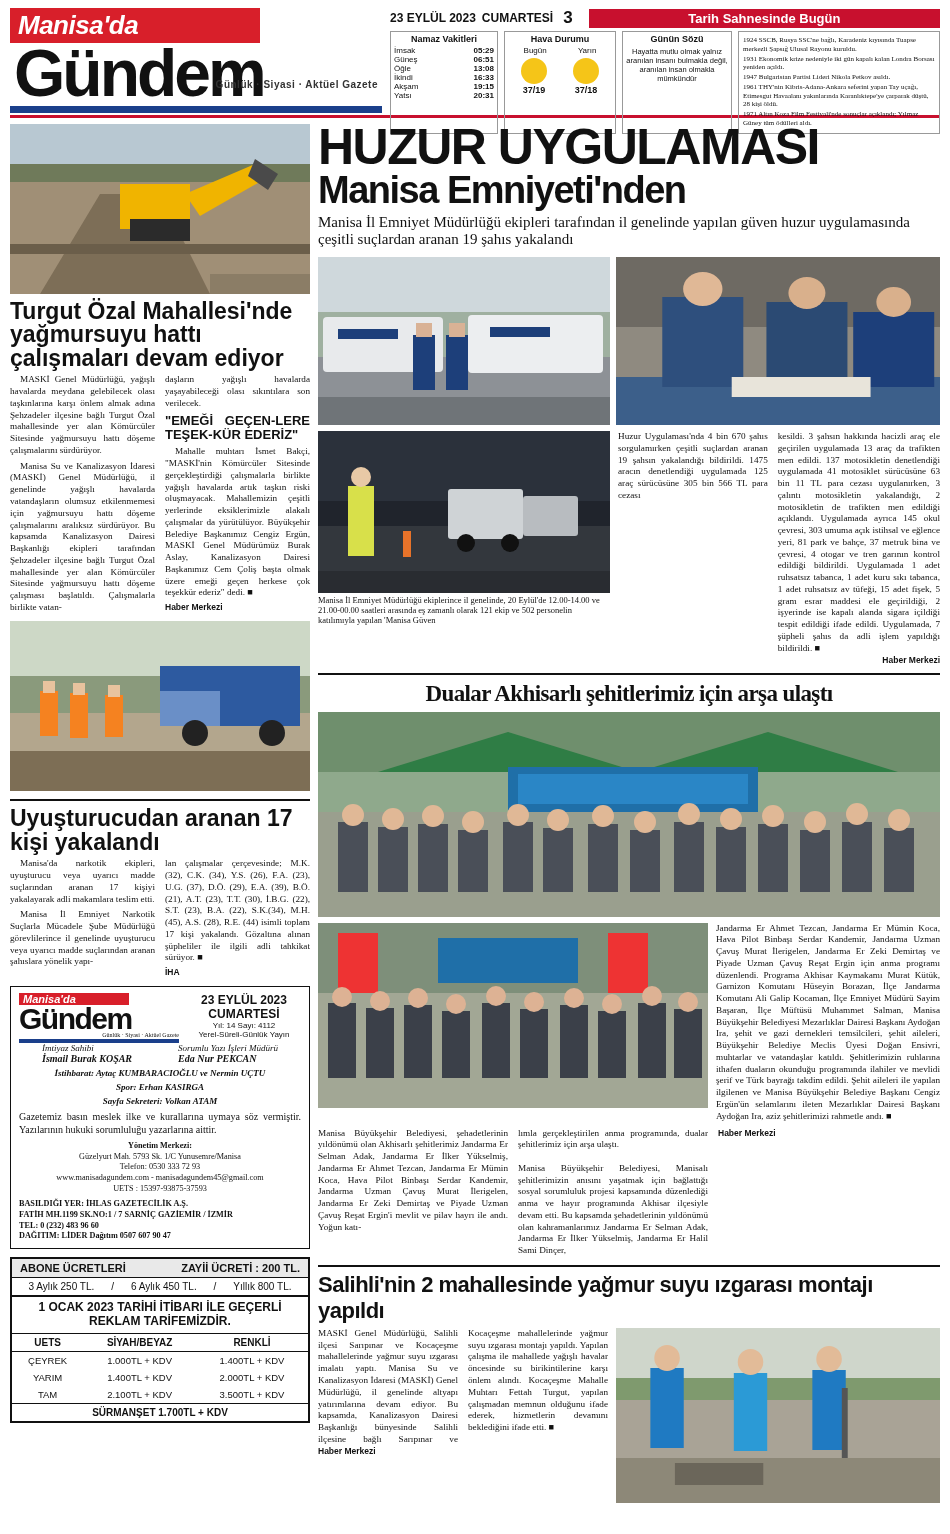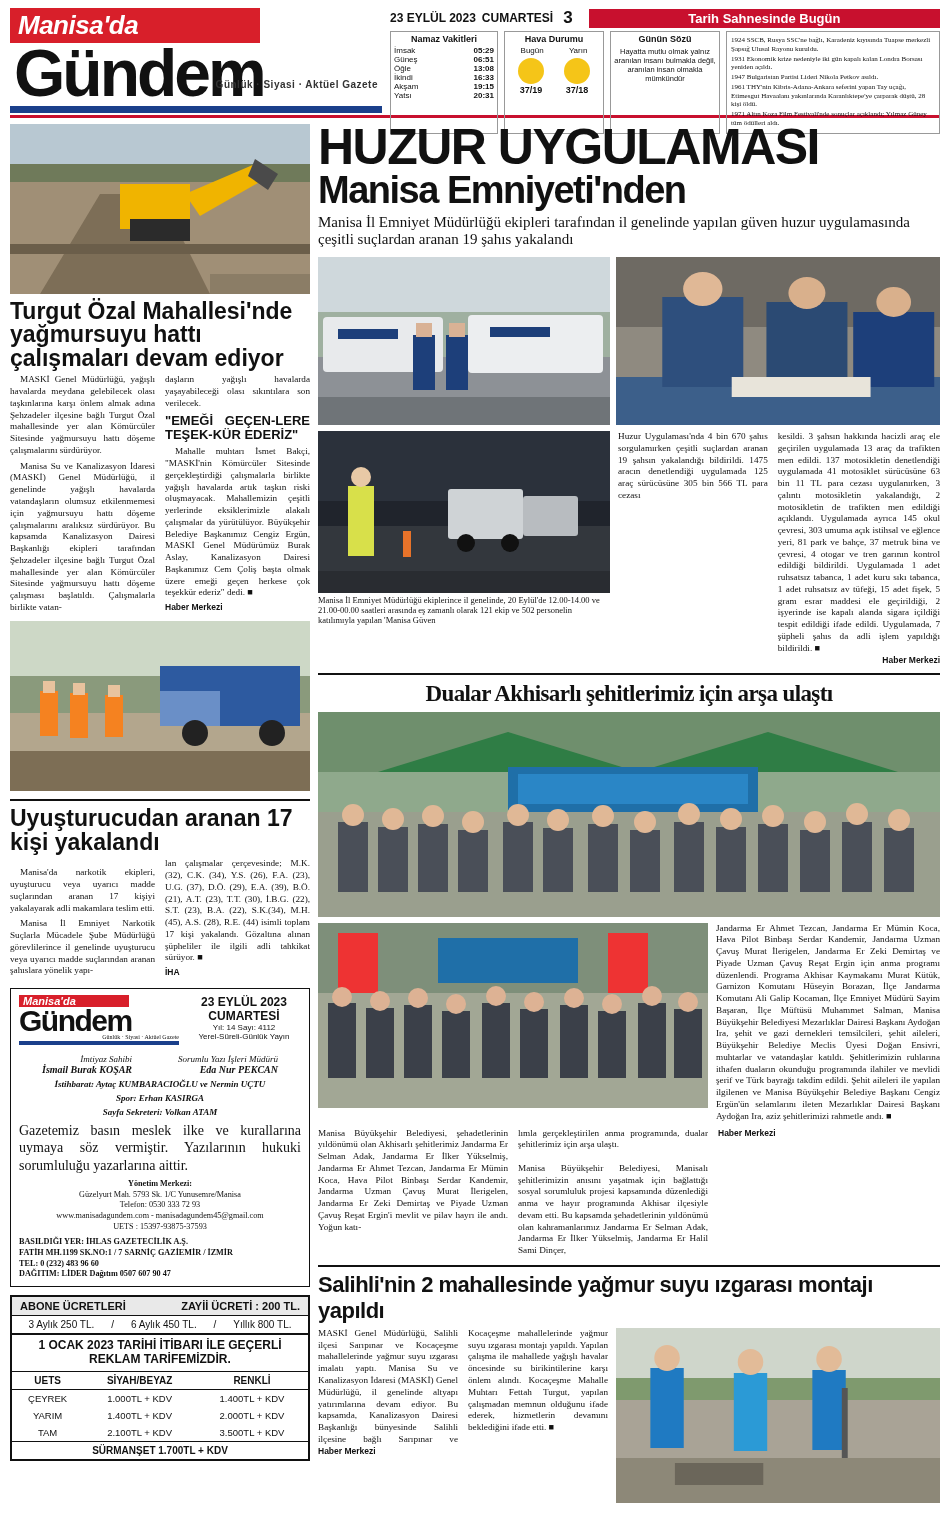--- a/index.html
+++ b/index.html
@@ -31,21 +31,21 @@
   .mast-pageno { font-family:"Liberation Sans", sans-serif; font-size:17px; font-weight:bold; margin-left:4px;}
   .mast-tarih-title { flex:1; background:#c8102e; color:#ffffff; text-align:center;
      font-family:"Liberation Sans", sans-serif; font-weight:bold; font-size:13px; padding:2px 0; margin-left:10px;}
   .mast-boxes { display:flex; gap:6px; margin-top:3px; flex:1; }
   .box { border:1px solid #999; font-family:"Liberation Sans", sans-serif; font-size:8px; padding:2px 3px; }
   .box h4 { margin:0 0 2px 0; font-size:9px; text-align:center; font-weight:bold; }
   .namaz { width:108px; }
   .namaz table { width:100%; border-collapse:collapse; font-size:8px; }
   .namaz td { padding:0; }
   .namaz td.v { text-align:right; font-weight:bold; }
-  .hava { width:100px; text-align:center; }
+  .hava { width:112px; text-align:center; }
   .hava-row { display:flex; justify-content:space-around; font-size:8px; }
   .sun { width:26px; height:26px; border-radius:50%; background:#f5c518; margin:3px auto 1px; }
   .hava-temp { font-size:9px; font-weight:bold; }
   .soz { width:110px; font-size:7.5px; line-height:1.2; text-align:center; }
   .tarih-box { flex:1; font-size:7px; line-height:1.25; border:1px solid #999; padding:4px 4px; }
   .tarih-box div { margin-bottom:1px; }
 
   
   .content { display:flex; gap:8px; margin-top:6px; }
   .col-left { width:300px; }
@@ -73,24 +73,24 @@
   .kunye-head { display:flex; align-items:flex-start; gap:8px; }
   .k-logo-top { background:#d81f2a; color:#fff; font-family:"Liberation Sans", sans-serif;
      font-weight:bold; font-style:italic; font-size:11px; padding:0 4px; width:110px;}
   .k-logo-main { font-family:"Liberation Sans", sans-serif; font-weight:bold; font-size:30px; line-height:0.9;
      letter-spacing:-1.5px; }
   .k-rule { height:4px; background:#1a3f8b; margin-top:1px; width:160px;}
   .k-right { text-align:center; flex:1; font-family:"Liberation Sans", sans-serif; }
   .k-date { font-weight:bold; font-size:12px; }
   .k-day { font-weight:bold; font-size:12px; }
   .k-small { font-size:8px; }
-  .k-row { display:flex; justify-content:space-around; text-align:right; margin-top:9px; font-size:9px;}
+  .k-row { display:flex; justify-content:space-around; text-align:left; margin-top:0; font-size:9px;}
   .k-row b { display:block; font-size:10px; }
   .k-center { text-align:center; font-size:9px; margin-top:4px; }
-  .k-just { font-size:14px; text-align:justify; margin-top:5px; line-height:1.25;}
+  .k-just { font-size:10px; text-align:justify; margin-top:5px; line-height:1.25;}
   .k-block { font-size:8.2px; line-height:1.3; margin-top:5px; }
 
   
   .tarife { border:2px solid #111; margin-top:8px; }
   .tarife .t-head { display:flex; justify-content:space-between; background:#e9e9e9; padding:3px 8px;
      font-family:"Liberation Sans", sans-serif; font-weight:bold; font-size:11px; border-bottom:1px solid #111;}
   .tarife .t-sub { display:flex; justify-content:space-around; padding:3px 8px; font-size:10px;
      font-family:"Liberation Sans", sans-serif; border-bottom:2px solid #111;}
   .tarife .t-title { text-align:center; font-family:"Liberation Sans", sans-serif; font-weight:bold;
      font-size:12px; padding:4px 2px; line-height:1.15;}
@@ -249,21 +249,21 @@
           <rect x="98" y="64" width="12" height="12" fill="#e8c39e"></rect>
           <rect x="0" y="130" width="300" height="40" fill="#7d6e55"></rect>
         </svg>
       </div>
 
       <hr class="rule">
 
       <h2 class="headline" style="font-size:23px;">Uyuşturucudan aranan 17 kişi yakalandı</h2>
 
       <div class="body-text cols2">
-        <p style="margin:9px 0 4px 0; text-indent:10px;">Manisa'da narkotik ekipleri, uyuşturucu veya uyarıcı madde suçlarından aranan 17 kişiyi yakalayarak adli makamlara teslim etti.</p>
+        <p style="margin:0 0 4px 0; text-indent:10px;">Manisa'da narkotik ekipleri, uyuşturucu veya uyarıcı madde suçlarından aranan 17 kişiyi yakalayarak adli makamlara teslim etti.</p>
         <p style="margin:0 0 4px 0; text-indent:10px;">Manisa İl Emniyet Narkotik Suçlarla Mücadele Şube Müdürlüğü görevlilerince il genelinde uyuşturucu veya uyarıcı madde suçlarından aranan şahıslara yönelik yapı-</p>
         <p style="margin:0 0 3px 0;">lan çalışmalar çerçevesinde; M.K. (32), C.K. (34), Y.S. (26), F.A. (23), U.G. (37), D.Ö. (29), E.A. (39), B.Ö. (21), A.T. (23), T.T. (30), İ.B.G. (22), S.T. (23), B.A. (22), S.K.(34), M.H.(45), A.S. (28), R.E. (44) isimli toplam 17 kişi yakalandı. Gözaltına alınan şüpheliler ile ilgili adli tahkikat sürüyor. ■</p>
         <div class="sign">İHA</div>
       </div>
 
       <div class="kunye">
         <div class="kunye-head">
           <div style="width:160px;">
             <div class="k-logo-top">Manisa'da</div>
             <div class="k-logo-main">Gündem</div>

